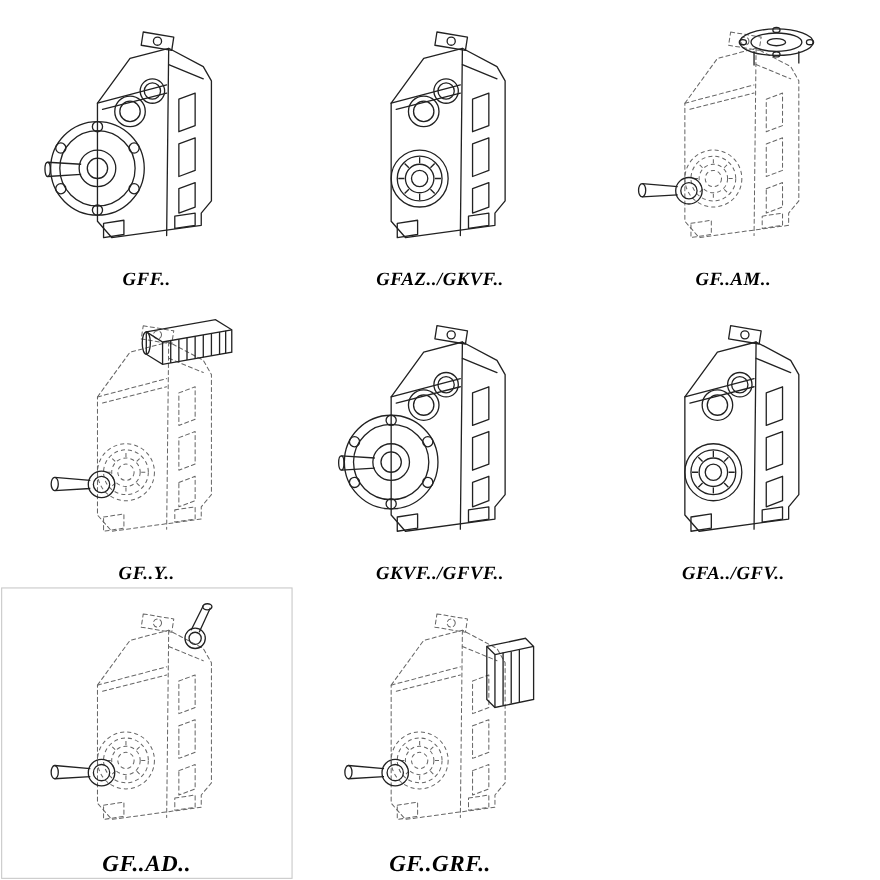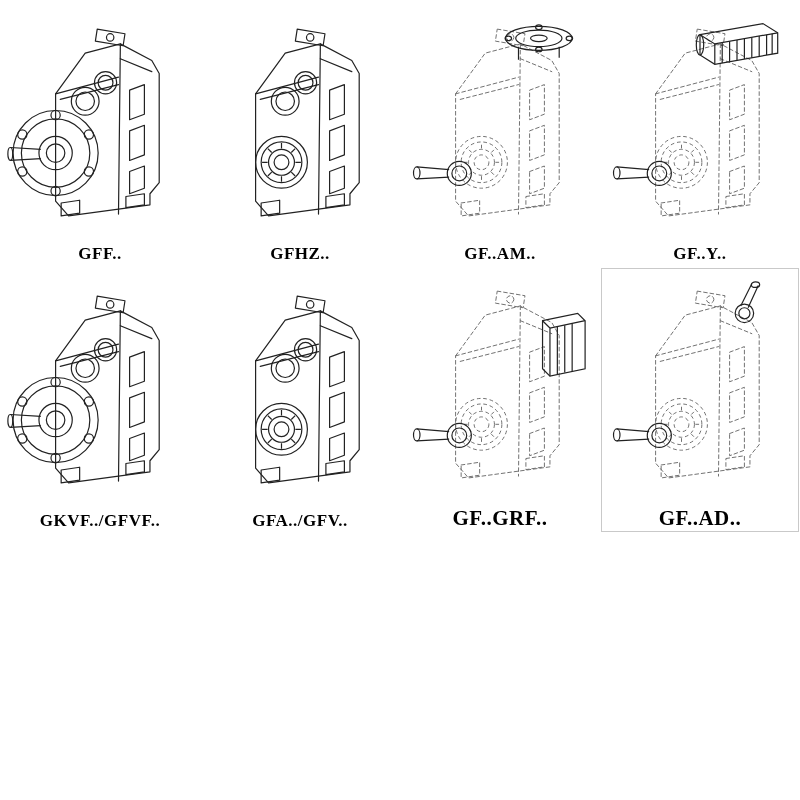--- a/index.html
+++ b/index.html
@@ -1,21 +1,22 @@
 <!DOCTYPE html>
 <html><head>
 <meta charset="utf-8">
 <style>
   html,body{margin:0;padding:0;background:#ffffff;}
   body{width:800px;height:800px;overflow:hidden;font-family:"Liberation Serif",serif;}
   .catalog-grid{
     width:800px;height:800px;
     display:grid;
-    grid-template-columns:repeat(4,1fr);
+    grid-template-columns:repeat(3,1fr);
     grid-template-rows:repeat(3,1fr);
+    font-style:italic;
   }
   figure.cell{
     margin:0;padding:6px 2px 2px 2px;
     display:flex;flex-direction:column;align-items:center;justify-content:flex-end;
     background:#ffffff;
   }
   figure.cell.boxed{outline:1px solid #c9c9c9;outline-offset:-2px;}
   svg.draw{width:190px;height:222px;display:block;flex:0 0 auto;}
   figcaption.cap{
     margin-top:4px;
@@ -145,29 +146,29 @@
 
   <figure class="cell">
     <svg class="draw" viewBox="0 0 200 240">
       <use href="#housing-core" class="solid"></use>
       <use href="#top-bosses" class="solid"></use>
       <use href="#flange-left" class="solid"></use>
     </svg>
     <figcaption class="cap">GFF..</figcaption>
   </figure>
 
-
   <figure class="cell">
     <svg class="draw" viewBox="0 0 200 240">
       <use href="#housing-core" class="solid"></use>
       <use href="#top-bosses" class="solid"></use>
       <use href="#bore-front" class="solid"></use>
     </svg>
-    <figcaption class="cap">GFHZ..</figcaption>
-  </figure>
+    <figcaption class="cap">GFAZ../GKVF..</figcaption>
+  </figure>
+
 
 
 
 
   <figure class="cell">
     <svg class="draw" viewBox="0 0 200 240">
       <use href="#housing-core" class="dashed"></use>
       <use href="#bore-front" class="dashed"></use>
       <use href="#top-flange" class="solid"></use>
       <use href="#out-shaft" class="solid"></use>
@@ -196,33 +197,33 @@
 
   <figure class="cell">
     <svg class="draw" viewBox="0 0 200 240">
       <use href="#housing-core" class="solid"></use>
       <use href="#top-bosses" class="solid"></use>
       <use href="#bore-front" class="solid"></use>
     </svg>
     <figcaption class="cap">GFA../GFV..</figcaption>
   </figure>
 
+  <figure class="cell boxed">
+    <svg class="draw" viewBox="0 0 200 240">
+      <use href="#housing-core" class="dashed"></use>
+      <use href="#bore-front" class="dashed"></use>
+      <use href="#top-shaft" class="solid"></use>
+      <use href="#out-shaft" class="solid"></use>
+    </svg>
+    <figcaption class="cap cap-lg">GF..AD..</figcaption>
+  </figure>
+
   <figure class="cell">
     <svg class="draw" viewBox="0 0 200 240">
       <use href="#housing-core" class="dashed"></use>
       <use href="#bore-front" class="dashed"></use>
       <use href="#side-box" class="solid"></use>
       <use href="#out-shaft" class="solid"></use>
     </svg>
     <figcaption class="cap cap-lg">GF..GRF..</figcaption>
   </figure>
 
-  <figure class="cell boxed">
-    <svg class="draw" viewBox="0 0 200 240">
-      <use href="#housing-core" class="dashed"></use>
-      <use href="#bore-front" class="dashed"></use>
-      <use href="#top-shaft" class="solid"></use>
-      <use href="#out-shaft" class="solid"></use>
-    </svg>
-    <figcaption class="cap cap-lg">GF..AD..</figcaption>
-  </figure>
-
 </main>
 
 </body></html>

